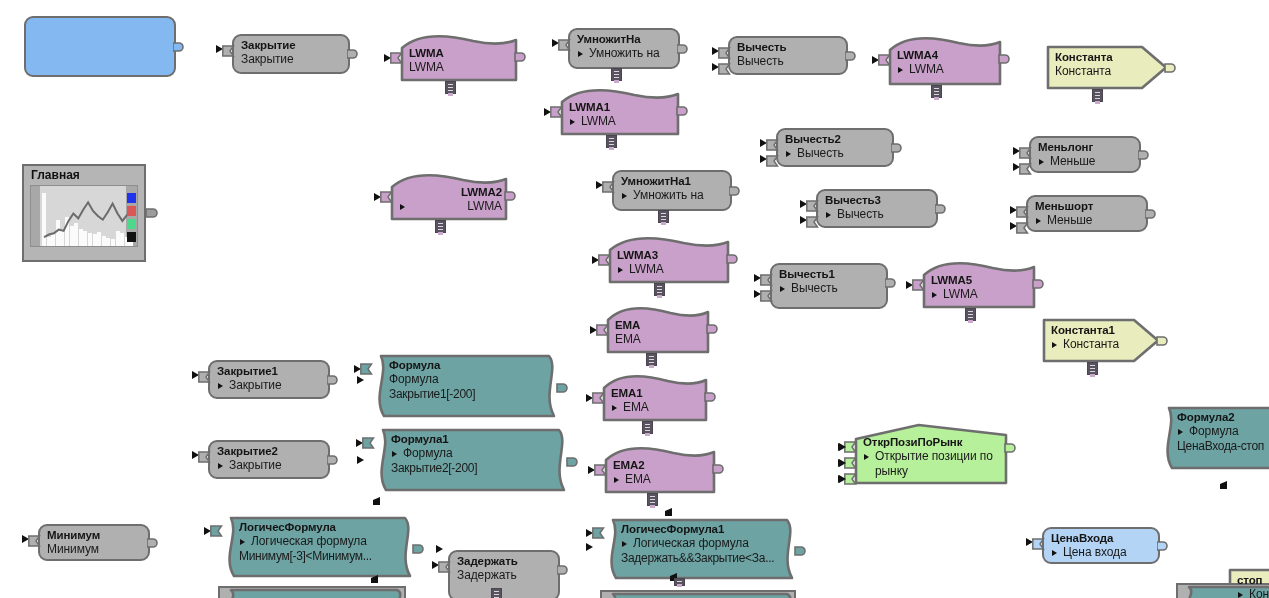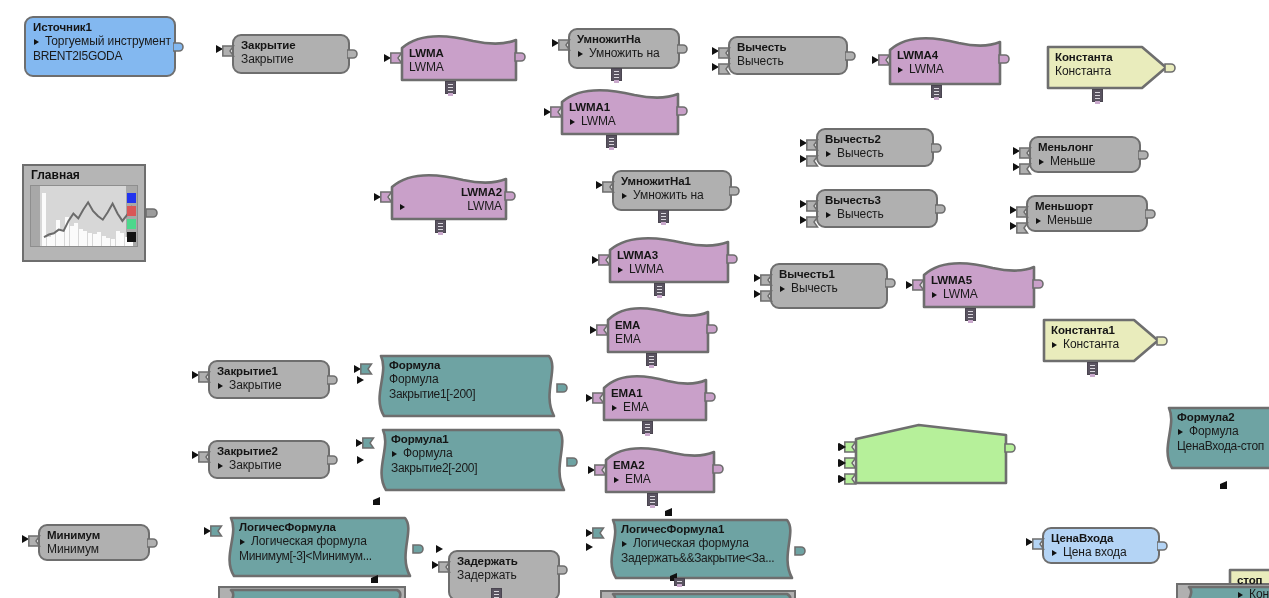--- a/index.html
+++ b/index.html
@@ -230,25 +230,20 @@
   </div>
   <div class="out-port" id="chart-out" style="left:146px; top:206px;">
     <svg width="14" height="14" viewBox="0 0 14 14">
       <path d="M0 3 L7 3 A4 4 0 0 1 7 11 L0 11 Z" fill="#9c9c9c" stroke="#6e6e6e" stroke-width="1.6"></path>
     </svg>
   </div>
 
   <div id="nodes-layer">
       <div class="node shape-rounded" style="left: 24px; top: 16px; width: 152px; height: 61px;">
         <div class="node-body" style="background: rgb(131, 184, 240); border-color: rgb(110, 110, 110);"></div>
-        <div class="node-text">
-          <div class="n-title">Источник1</div>
-          <div class="n-sub indent"><span class="tri"></span><span>Торгуемый инструмент</span></div>
-          <div class="n-expr">BRENT2I5GODA</div>
-        </div>
         <div class="out-port" style="left: 149px; top: 24px;"><svg width="14" height="14" viewBox="0 0 14 14">
             <path d="M0,3 L6,3 A4 4 0 0 1 6,11 L0,11 Z" fill="#83b8f0" stroke="#6e6e6e" stroke-width="1.6"></path>
           </svg></div>
       </div>
       <div class="node shape-rounded" style="left: 232px; top: 34px; width: 118px; height: 40px;">
         <div class="node-body" style="background: rgb(176, 176, 176); border-color: rgb(110, 110, 110);"></div>
         <div class="node-text">
           <div class="n-title">Закрытие</div>
           <div class="n-sub">Закрытие</div>
         </div>
@@ -411,21 +406,21 @@
             <path d="M0,3 L6,3 A4 4 0 0 1 6,11 L0,11 Z" fill="#c9a0c9" stroke="#6e6e6e" stroke-width="1.6"></path>
           </svg>
         </div>
         <div class="cfg" style="left: 46px; top: 47px;">
           <i></i>
           <i></i>
           <i></i>
           <i></i>
         </div>
       </div>
-      <div class="node shape-rounded" style="left: 776px; top: 128px; width: 118px; height: 39px; margin-left: 40px;">
+      <div class="node shape-rounded" style="left: 776px; top: 128px; width: 118px; height: 39px;">
         <div class="node-body" style="background: rgb(176, 176, 176); border-color: rgb(110, 110, 110);"></div>
         <div class="node-text">
           <div class="n-title">Вычесть2</div>
           <div class="n-sub indent"><span class="tri"></span><span>Вычесть</span></div>
         </div>
         <div class="in-port" style="top: 9px;">
           <span class="arrowhead"></span>
           <span class="flag"><svg width="13" height="12" viewBox="0 0 13 12">
               <path d="M0.8,1 L11.5,1 L8,6 L11.5,11 L0.8,11 Z" fill="#b0b0b0" stroke="#6e6e6e" stroke-width="1.5"></path>
             </svg></span>
@@ -844,20 +839,25 @@
           <i></i>
           <i></i>
           <i></i>
         </div>
       </div>
       <div class="node shape-house" style="left: 854px; top: 423px; width: 154px; height: 62px;">
         <div class="node-body">
           <svg width="158" height="66" viewBox="0 0 158 66">
             <path d="M2,16 L64.67999999999999,2 L152,12 L152,60 L2,60 Z" fill="#b6f09a" stroke="#6e6e6e" stroke-width="2.6" stroke-linejoin="round"></path>
           </svg>
+        </div>
+        <div class="node-text" style="top: 13px;">
+          <div class="n-title">ОткрПозиПоРынк</div>
+          <div class="n-sub indent"><span class="tri"></span><span>Открытие позиции по</span></div>
+          <div class="n-wrap2" style="padding-left: 12px;">рынку</div>
         </div>
         <div class="in-port" style="top: 18px;">
           <span class="arrowhead"></span>
           <span class="flag">
             <svg width="13" height="12" viewBox="0 0 13 12">
               <path d="M0.8,1 L11.5,1 L8,6 L11.5,11 L0.8,11 Z" fill="#b6f09a" stroke="#6e6e6e" stroke-width="1.5"></path>
             </svg>
           </span>
         </div>
         <div class="in-port" style="top: 34px;">

